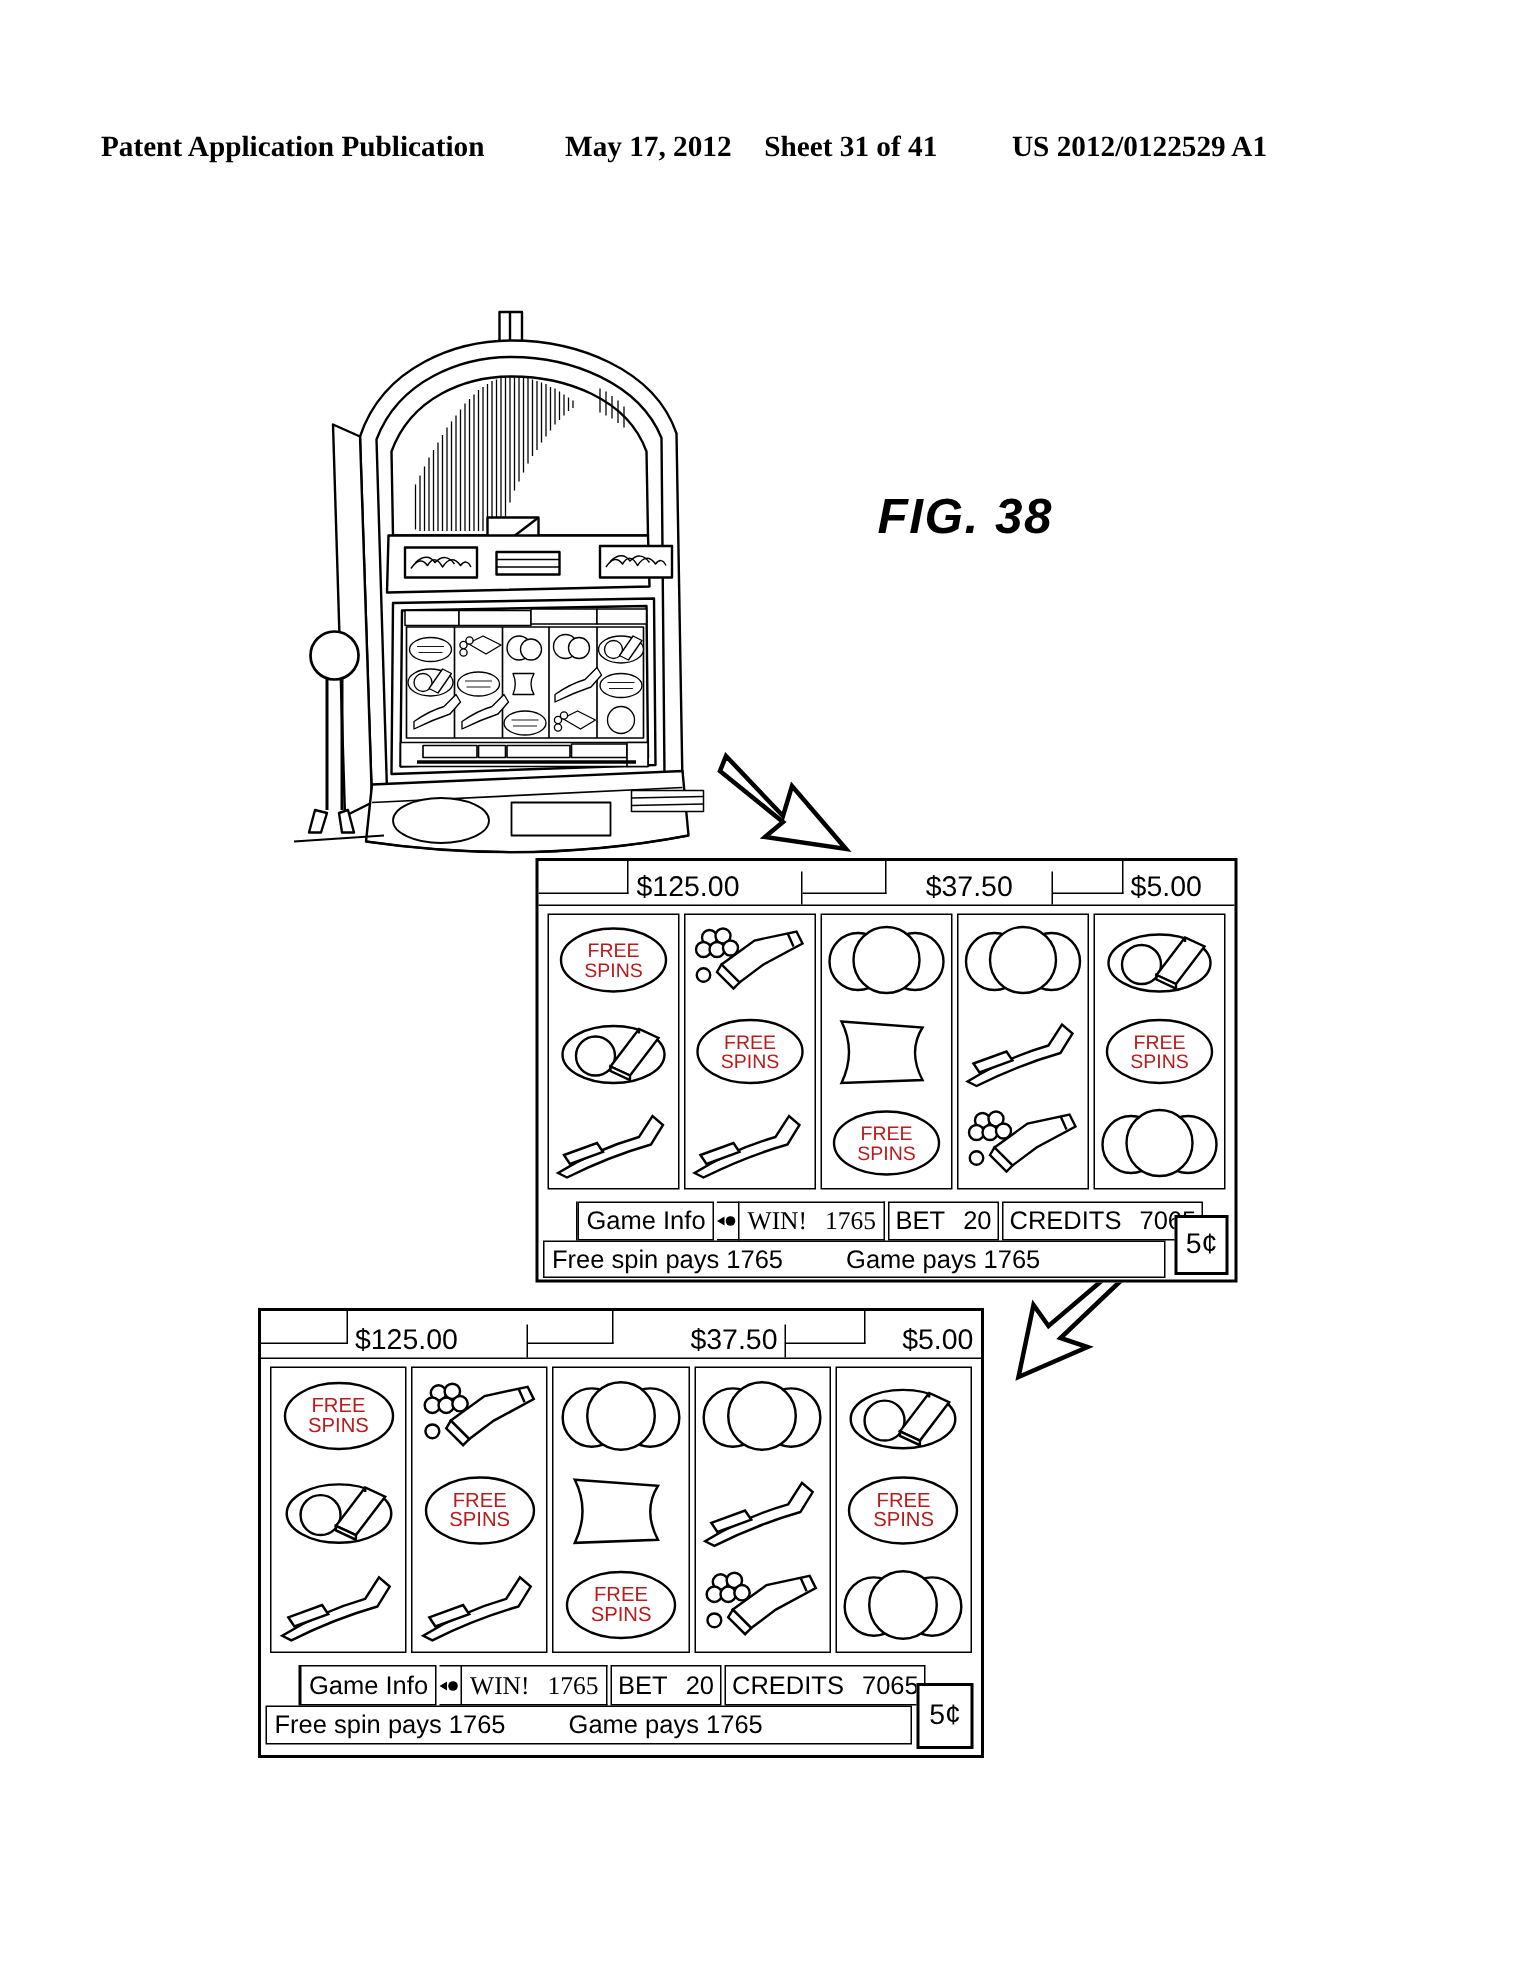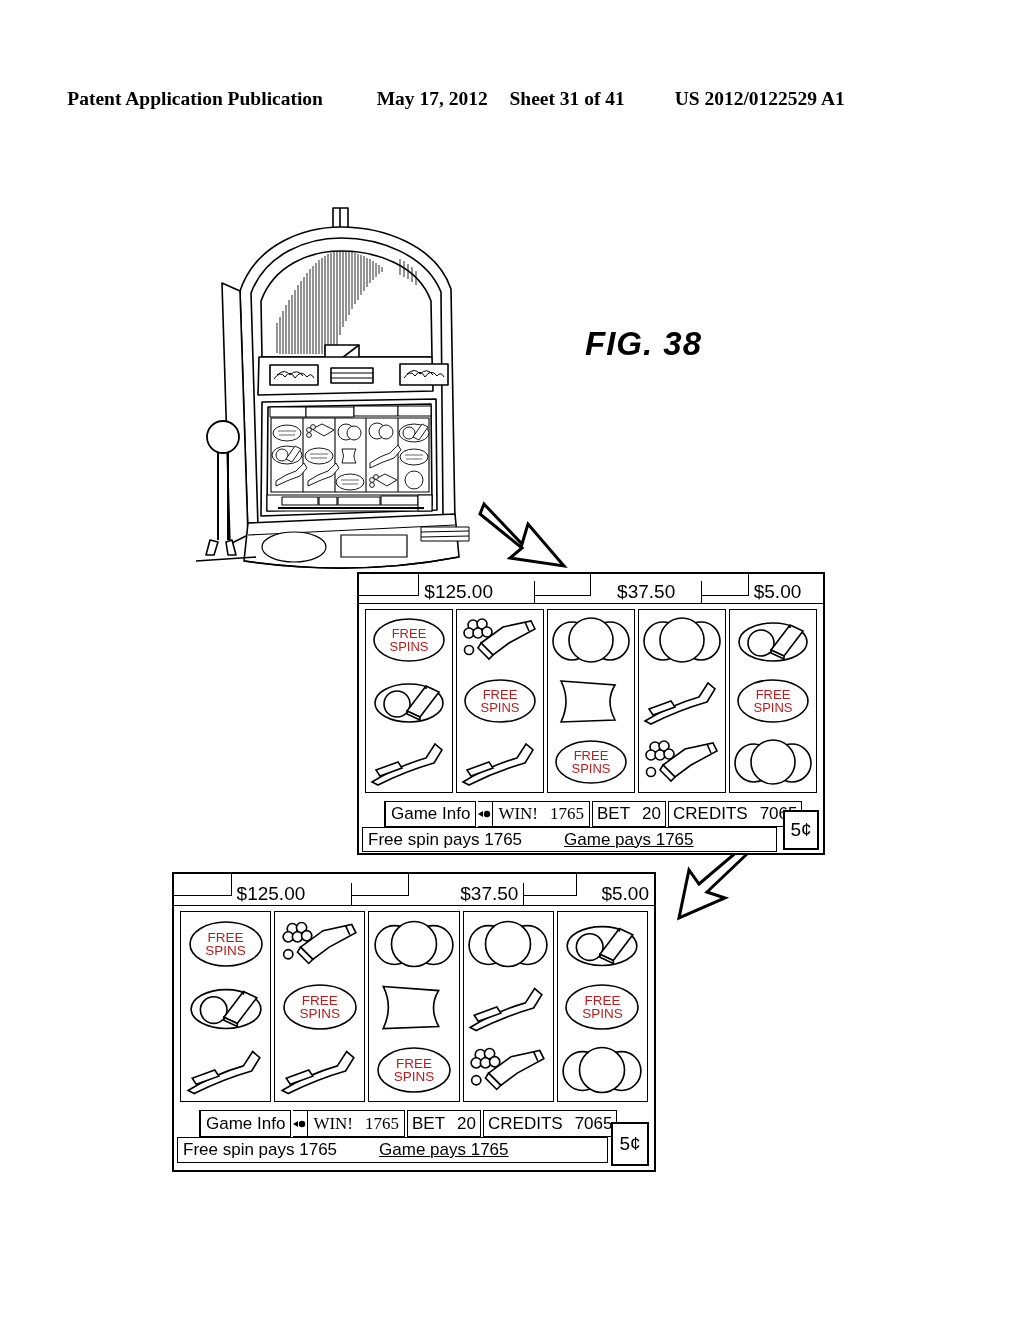--- a/index.html
+++ b/index.html
@@ -219,21 +219,21 @@
     border: 1.5px solid #000;
     height: 25px;
     font-family: "Liberation Sans", sans-serif;
     font-size: 17px;
     color: #000;
     padding: 0 5px;
     white-space: nowrap;
   }
   #lower-display .msg-row { height: 26px; }
   .msg-a { }
-  .msg-b { margin-left: 42px; text-decoration: underline; }
+  .msg-b { margin-left: 42px; }
   .denom-box {
     position: absolute;
     box-sizing: border-box;
     border: 2px solid #000;
     display: flex;
     align-items: center;
     justify-content: center;
     font-family: "Liberation Sans", sans-serif;
     font-size: 19px;
     color: #000;

